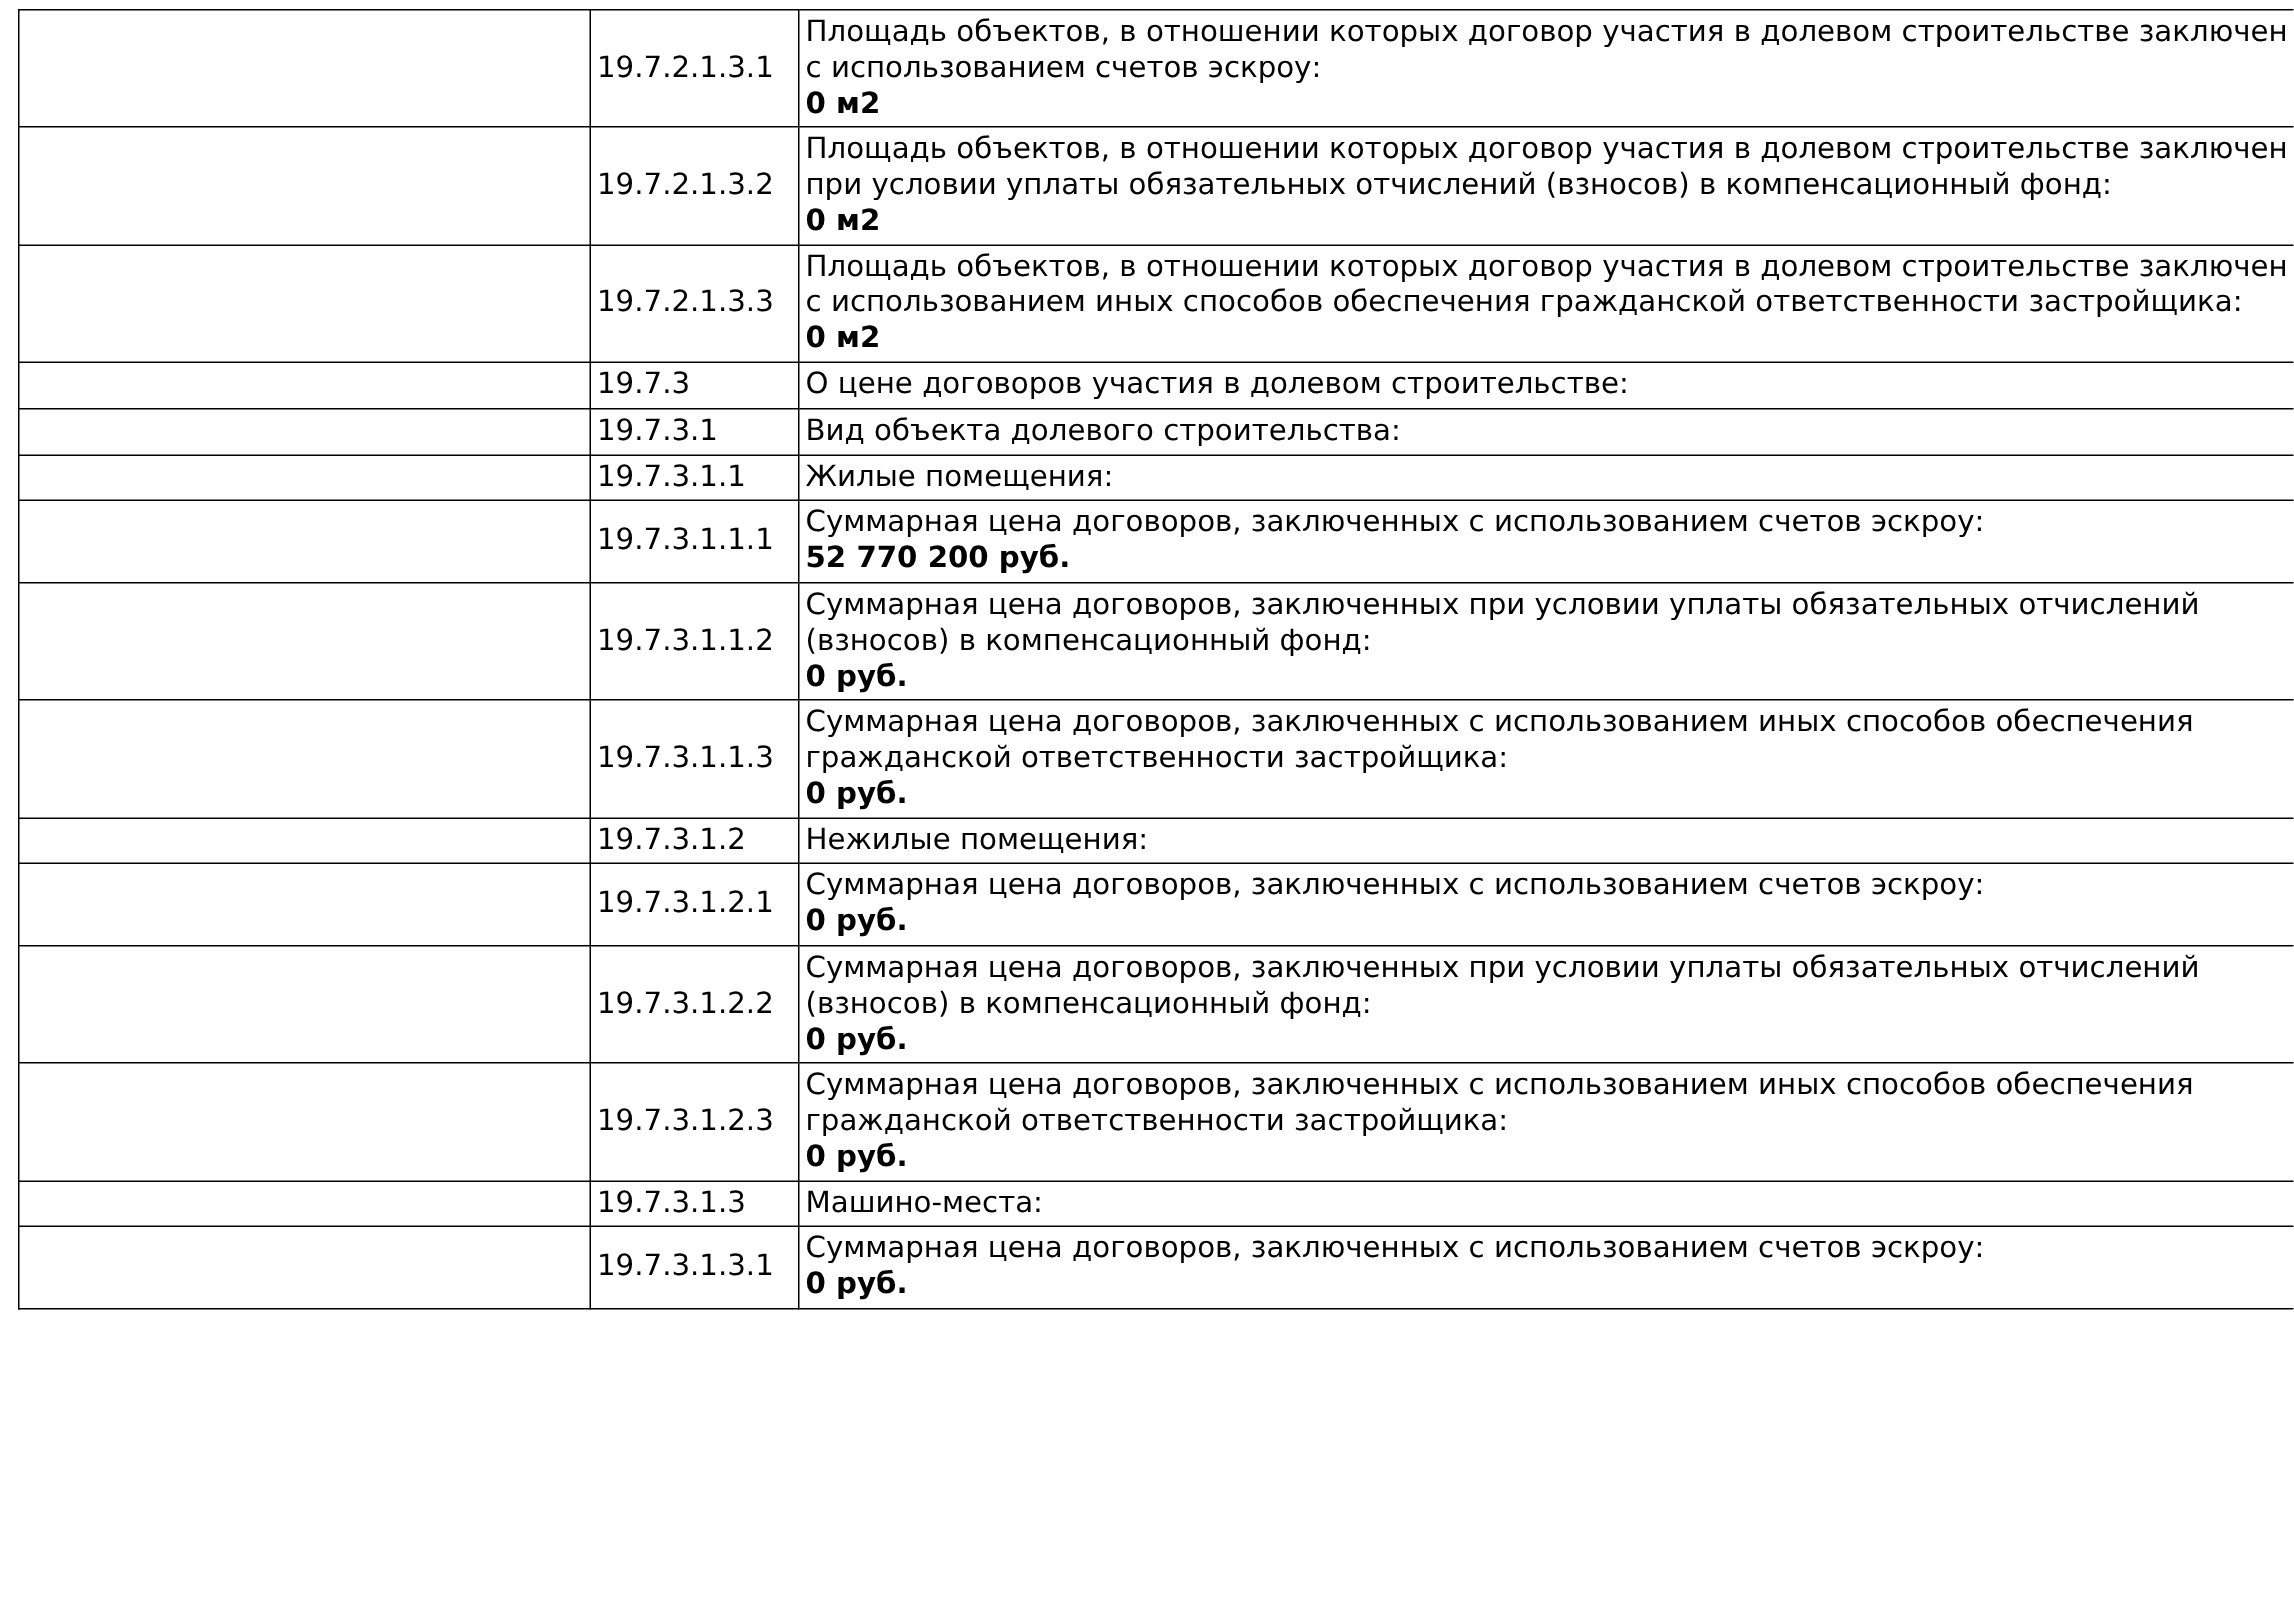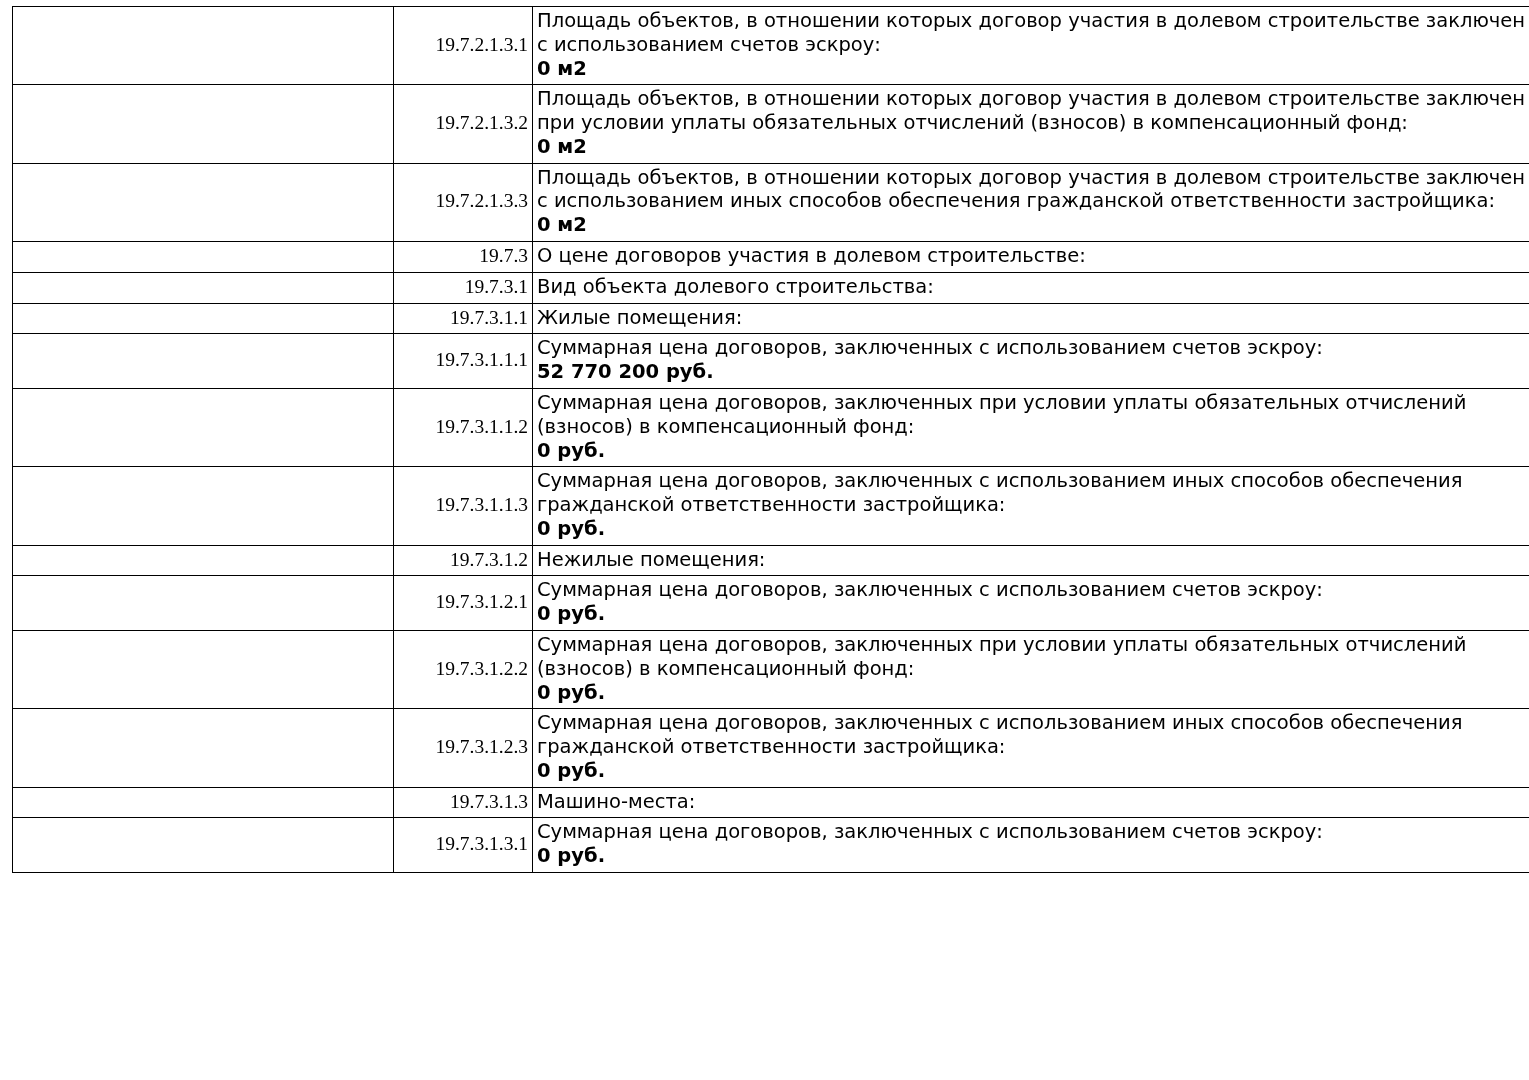--- a/index.html
+++ b/index.html
@@ -33,26 +33,25 @@
     padding: 2px 4px 4px 4px;
     font-size: 19.5px;
     line-height: 1.22;
   }
   td.col-empty {
     width: 372px;
     padding: 0;
   }
   td.col-code {
     width: 130px;
-    text-align: right;
+    text-align: left;
     white-space: nowrap;
     font-size: 19.5px;
     padding-left: 2px;
     padding-right: 2px;
-    font-family: Liberation Serif, serif;
   }
   td.col-text {
     width: 995px;
     padding-left: 6px;
   }
   .text-line {
     display: block;
     white-space: normal;
   }
   .value-line {

